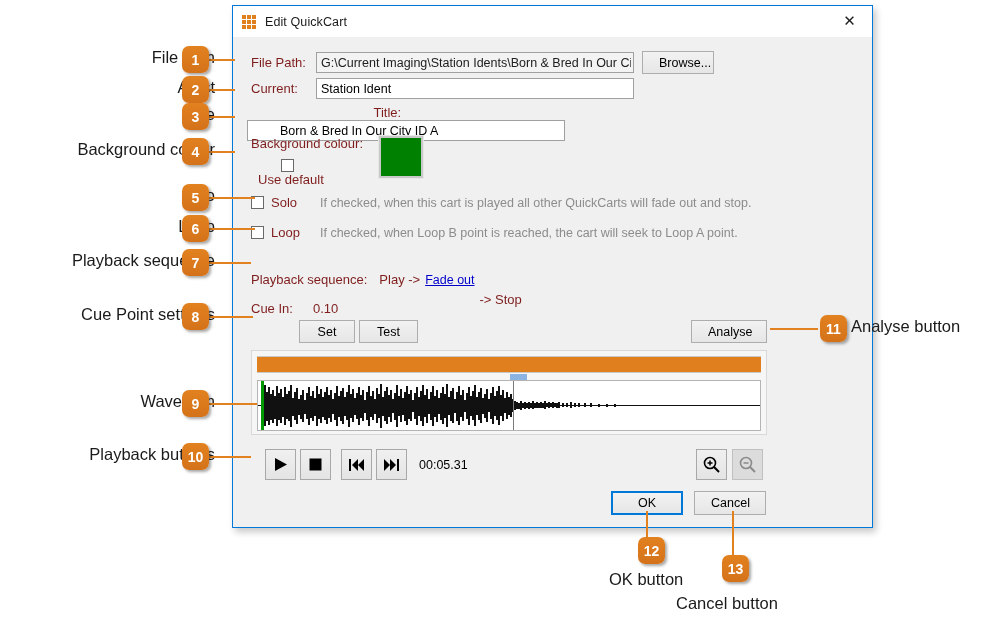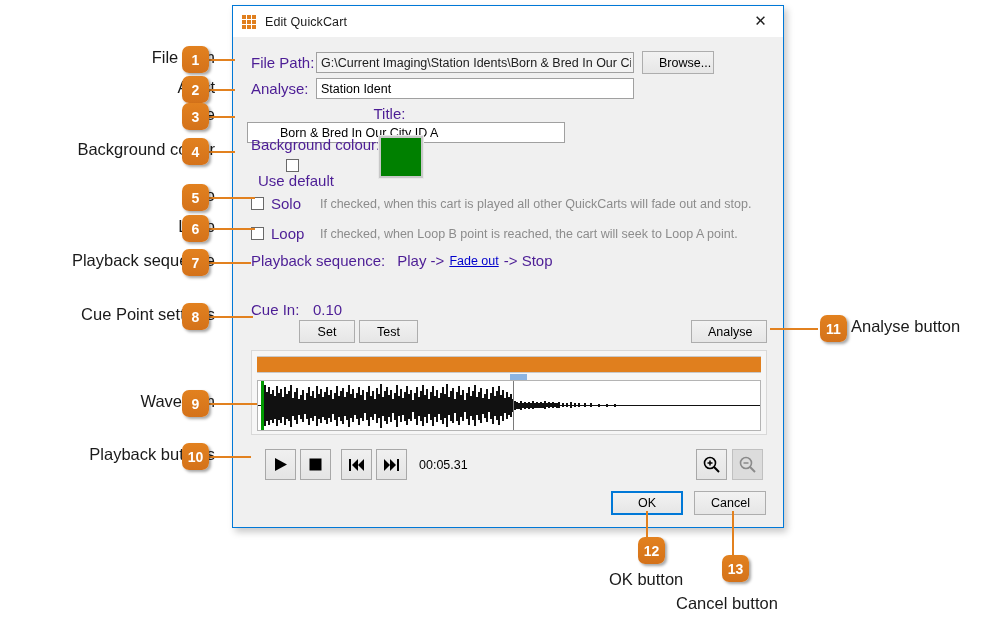--- a/index.html
+++ b/index.html
@@ -10,21 +10,21 @@
     font-family: "Liberation Sans", sans-serif;
     position: relative;
     overflow: hidden;
     color: #000;
   }
 
   
   #dialog {
     position: absolute;
     left: 232px; top: 5px;
-    width: 552px; height: 523px;
+    width: 641px; height: 523px;
     background: #f0f0f0;
     border: 1px solid #0078d7;
     box-shadow: 3px 4px 7px rgba(0,0,0,0.22);
   }
   #titlebar {
     height: 31px;
     background: #ffffff;
     display: flex;
     align-items: center;
     padding: 0 0 0 9px;
@@ -52,21 +52,21 @@
     font-size: 15px; color:#202020;
     cursor: pointer; font-family:"Liberation Sans", sans-serif;
   }
 
   #client {
     position: absolute;
     left:0; top:31px; right:0; bottom:0;
     background:#f0f0f0;
   }
 
-  .lbl { font-size: 15px; color:#4c1d95; }
+  .lbl { font-size: 13px; color:#7f1d1d; }
   .row { position:absolute; display:flex; align-items:center; }
 
   input.tb {
     font-family:"Liberation Sans", sans-serif;
     font-size: 12.5px;
     color:#000;
     border: 1px solid #a0a0a0;
     background:#fff;
     height: 21px;
     padding: 0 2px 0 4px;
@@ -212,21 +212,21 @@
 
   <div id="client">
 
     <div class="row" style="left:18px; top:14px;">
       <span class="lbl" style="width:65px;">File Path:</span>
       <input class="tb readonly" style="width: 318px;" readonly="" value="G:\Current Imaging\Station Idents\Born &amp; Bred In Our City ID A.">
       <button class="win" style="margin-left:8px; width:72px;">Browse...</button>
     </div>
 
     <div class="row" style="left:18px; top:41px;">
-      <span class="lbl" style="width:65px;">Analyse:</span>
+      <span class="lbl" style="width:65px;">Current:</span>
       <input class="tb" style="width: 318px;" value="Station Ident">
     </div>
 
     <div class="row" style="left:14px; top:68px;flex-direction:column;">
       <span class="lbl" style="width:65px;">Title:</span>
       <input class="tb" style="width: 318px; padding-left: 32px;" value="Born &amp; Bred In Our City ID A">
     </div>
 
     <div class="row" style="left:18px; top:99px;">
       <span class="lbl">Background colour:</span>
@@ -246,21 +246,21 @@
     <div class="row" style="left:18px; top:188px;">
       <span class="cb"></span>
       <span class="lbl" style="margin-left:7px; width:49px;">Loop</span>
       <span class="hint">If checked, when Loop B point is reached, the cart will seek to Loop A point.</span>
     </div>
 
     <div class="row" style="left:18px; top:215px;">
       <span class="lbl">Playback sequence:</span>
       <span class="lbl" style="margin-left:12px;">Play -&gt;</span>
       <a class="link" style="margin-left:5px;">Fade out</a>
-      <span class="lbl" style="margin-left:5px;">-&gt; Stop</span>
+      <span class="lbl" style="margin-left:5px;margin-top:40px;">-&gt; Stop</span>
     </div>
 
     <div class="row" style="left:18px; top:264px;">
       <span class="lbl" style="width:62px;">Cue In:</span>
       <span class="lbl">0.10</span>
     </div>
     <div class="row" style="left:18px; top:283px;margin-left:48px;">
       <button class="win" style="width:56px;">Set</button>
       <button class="win" style="width:59px; margin-left:4px;">Test</button>
     </div>

